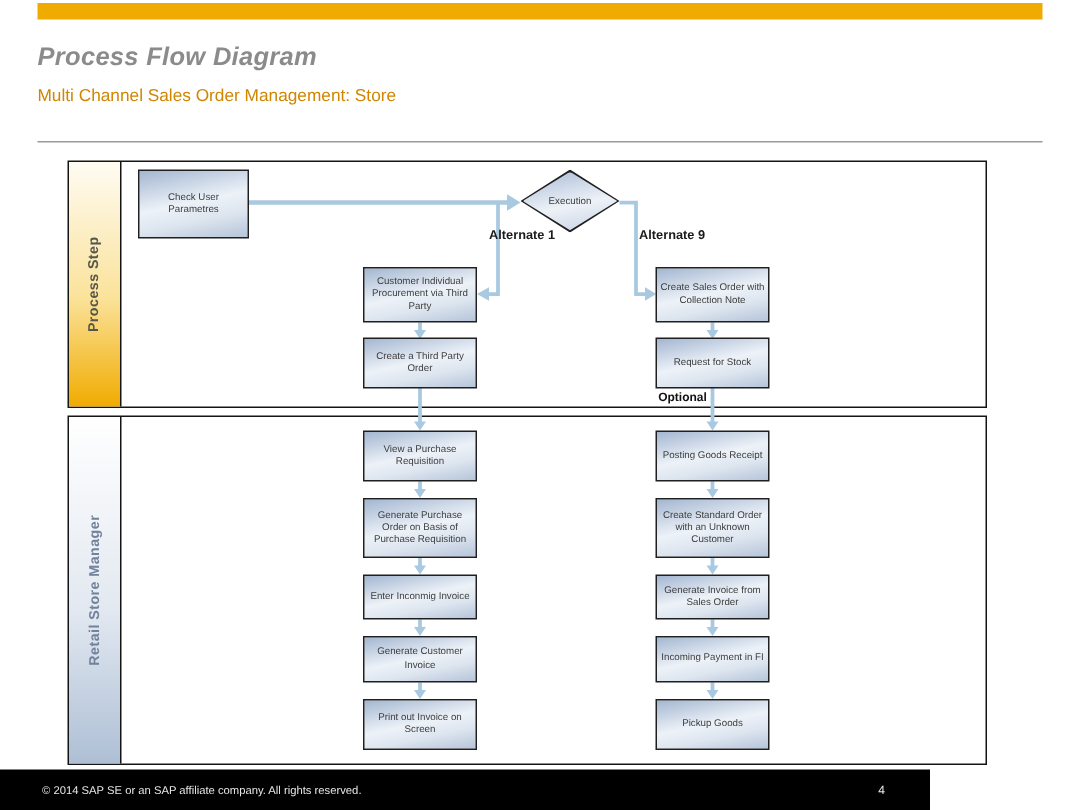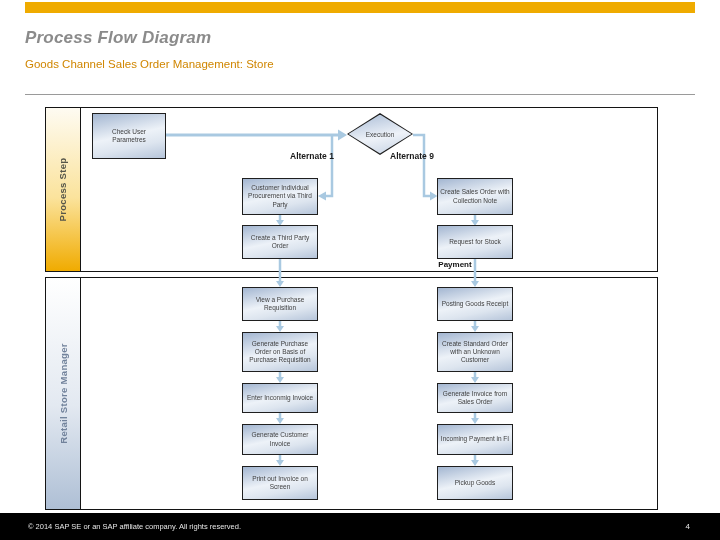--- a/index.html
+++ b/index.html
@@ -36,39 +36,39 @@
   
   .diamond{position:absolute;left:302px;top:6px;width:66px;height:42px;}
   .diamond .outer{position:absolute;inset:0;background:#1f1f1f;
     clip-path:polygon(50% 0,100% 50%,50% 100%,0 50%);}
   .diamond .inner{position:absolute;inset:1.5px;
     background:linear-gradient(168deg,#a9bcd6 0%,#eef2f8 55%,#c3d0e2 100%);
     clip-path:polygon(50% 0,100% 50%,50% 100%,0 50%);}
   .diamond .lbl{position:absolute;inset:0;display:flex;align-items:center;justify-content:center;
     font-size:6.5px;color:#3e3e3e;}
 
-  .branch-label{position:absolute;width:80px;font-size:8.5px;font-weight:600;color:#1a1a1a;text-align:left;}
+  .branch-label{position:absolute;width:80px;font-size:8.5px;font-weight:600;color:#1a1a1a;text-align:right;}
   .optional{position:absolute;left:375px;top:153px;width:70px;font-size:8px;font-weight:600;color:#111;text-align:center;}
 
   .connectors{position:absolute;left:0;top:0;width:613px;height:403px;pointer-events:none;}
 
   
-  .footer{position:absolute;left:0;top:513px;width:720px;height:27px;background:#000;
+  .footer{position:absolute;left:0;top:513px;width:620px;height:27px;background:#000;
     display:flex;align-items:center;}
   .footer .copy{margin-left:28px;font-size:7.5px;color:#e6e6e6;flex:1;}
   .footer .pagenum{margin-right:30px;font-size:8px;color:#e6e6e6;}
 </style>
 </head>
 <body>
 
 <div class="slide">
 
   <div class="top-bar"></div>
   <div class="title">Process Flow Diagram</div>
-  <div class="subtitle">Goods Channel Sales Order Management: Store</div>
+  <div class="subtitle">Multi Channel Sales Order Management: Store</div>
   <div class="rule"></div>
 
   <div class="diagram">
 
     <div class="lane lane1">
       <div class="lane-label">
         <span>Process Step</span>
       </div>
     </div>
     <div class="lane lane2">
@@ -113,21 +113,21 @@
     </div>
 
     <div class="branch-label" style="left:245px;top:44px;">Alternate 1</div>
     <div class="branch-label" style="left:345px;top:44px;">Alternate 9</div>
 
     <div class="pbox col-l" style="top:71px;height:37px;">Customer Individual Procurement via Third Party</div>
     <div class="pbox col-l" style="top:118px;height:34px;">Create a Third Party Order</div>
     <div class="pbox col-r" style="top:71px;height:37px;">Create Sales Order with Collection Note</div>
     <div class="pbox col-r" style="top:118px;height:34px;">Request for Stock</div>
 
-    <div class="optional">Payment</div>
+    <div class="optional">Optional</div>
 
     <div class="pbox col-l" style="top:180px;height:34px;">View a Purchase Requisition</div>
     <div class="pbox col-l" style="top:225px;height:40px;">Generate Purchase Order on Basis of Purchase Requisition</div>
     <div class="pbox col-l" style="top:276px;height:30px;">Enter Inconmig Invoice</div>
     <div class="pbox col-l" style="top:317px;height:31px;">Generate Customer Invoice</div>
     <div class="pbox col-l" style="top:359px;height:34px;">Print out Invoice on Screen</div>
 
     <div class="pbox col-r" style="top:180px;height:34px;">Posting Goods Receipt</div>
     <div class="pbox col-r" style="top:225px;height:40px;">Create Standard Order with an Unknown Customer</div>
     <div class="pbox col-r" style="top:276px;height:30px;">Generate Invoice from Sales Order</div>

